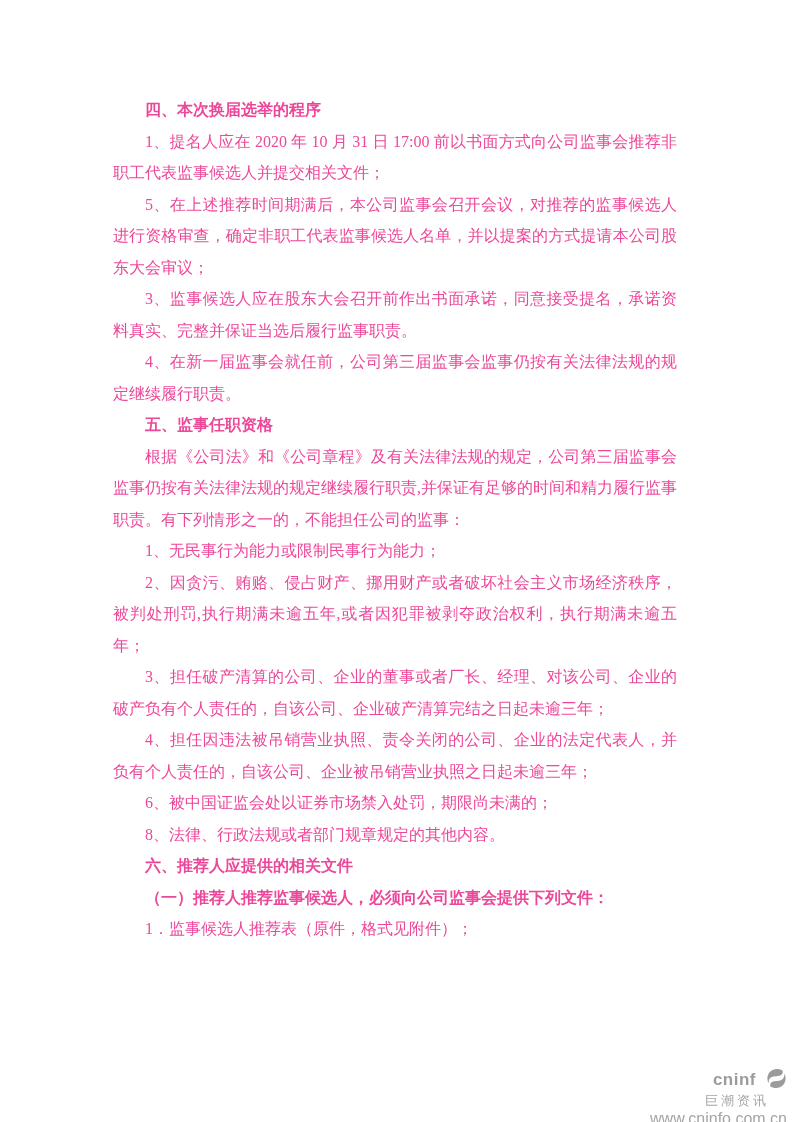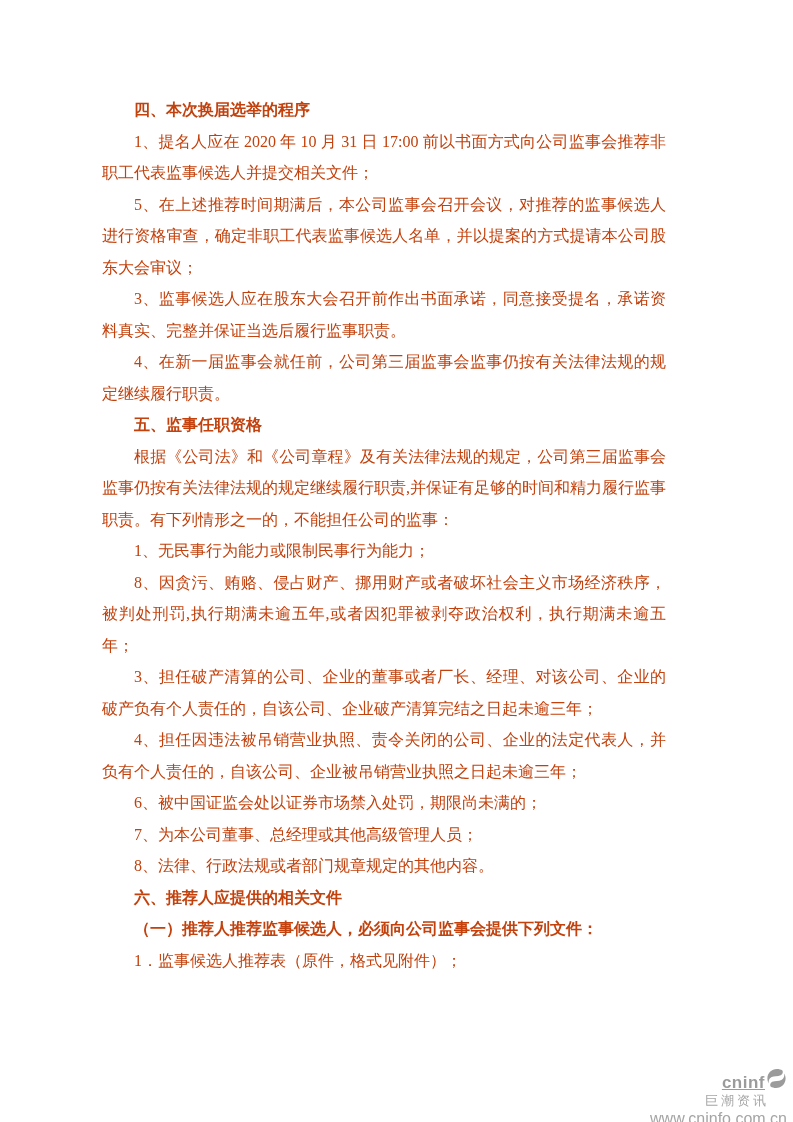--- a/index.html
+++ b/index.html
@@ -6,24 +6,24 @@
   .page {
     position: relative;
     width: 793px;
     height: 1122px;
     background: #ffffff;
     overflow: hidden;
     font-family: "Liberation Serif", serif;
   }
   .content {
     position: absolute;
-    left: 102px;
+    left: 113px;
     top: 94px;
     width: 564px;
-    color: #c2410c;
+    color: #ec4899;
   }
   .para, .h1, .h2 {
     margin: 0;
     font-size: 16px;
     line-height: 31.5px;
     text-indent: 2em;
   }
   .para {
     text-align: justify;
     font-family: "Liberation Serif", serif;
@@ -36,24 +36,23 @@
     position: absolute;
     right: 6px;
     top: 1068px;
     text-align: right;
     font-family: "Liberation Sans", sans-serif;
     color: #9b9b9b;
     line-height: 1.1;
   }
   .cninfo-top {
     display: flex;
-    align-items: flex-end;
+    align-items: center;
     justify-content: flex-end;
-    gap: 1px;
-    text-decoration: underline;
+    gap: 10px;
   }
   .cninfo-brand {
     font-size: 17px;
     font-weight: 700;
     letter-spacing: 0.5px;
     color: #9b9b9b;
   }
   .cninfo-cn {
     font-size: 13px;
     letter-spacing: 3px;
@@ -74,25 +73,24 @@
 <div class="page">
   <div class="content">
     <p class="h1">四、本次换届选举的程序</p>
     <p class="para">1、提名人应在 2020 年 10 月 31 日 17:00 前以书面方式向公司监事会推荐非职工代表监事候选人并提交相关文件；</p>
     <p class="para">5、在上述推荐时间期满后，本公司监事会召开会议，对推荐的监事候选人进行资格审查，确定非职工代表监事候选人名单，并以提案的方式提请本公司股东大会审议；</p>
     <p class="para">3、监事候选人应在股东大会召开前作出书面承诺，同意接受提名，承诺资料真实、完整并保证当选后履行监事职责。</p>
     <p class="para">4、在新一届监事会就任前，公司第三届监事会监事仍按有关法律法规的规定继续履行职责。</p>
     <p class="h1">五、监事任职资格</p>
     <p class="para">根据《公司法》和《公司章程》及有关法律法规的规定，公司第三届监事会监事仍按有关法律法规的规定继续履行职责,并保证有足够的时间和精力履行监事职责。有下列情形之一的，不能担任公司的监事：</p>
     <p class="para">1、无民事行为能力或限制民事行为能力；</p>
-    <p class="para">8、因贪污、贿赂、侵占财产、挪用财产或者破坏社会主义市场经济秩序，被判处刑罚,执行期满未逾五年,或者因犯罪被剥夺政治权利，执行期满未逾五年；</p>
+    <p class="para">2、因贪污、贿赂、侵占财产、挪用财产或者破坏社会主义市场经济秩序，被判处刑罚,执行期满未逾五年,或者因犯罪被剥夺政治权利，执行期满未逾五年；</p>
     <p class="para">3、担任破产清算的公司、企业的董事或者厂长、经理、对该公司、企业的破产负有个人责任的，自该公司、企业破产清算完结之日起未逾三年；</p>
     <p class="para">4、担任因违法被吊销营业执照、责令关闭的公司、企业的法定代表人，并负有个人责任的，自该公司、企业被吊销营业执照之日起未逾三年；</p>
     <p class="para">6、被中国证监会处以证券市场禁入处罚，期限尚未满的；</p>
-    <p class="para">7、为本公司董事、总经理或其他高级管理人员；</p>
     <p class="para">8、法律、行政法规或者部门规章规定的其他内容。</p>
     <p class="h1">六、推荐人应提供的相关文件</p>
     <p class="h2">（一）推荐人推荐监事候选人，必须向公司监事会提供下列文件：</p>
     <p class="para">1．监事候选人推荐表（原件，格式见附件）；</p>
   </div>
 
   <div class="cninfo">
     <div class="cninfo-top">
       <span class="cninfo-brand">cninf</span>
       <span class="swirl">

